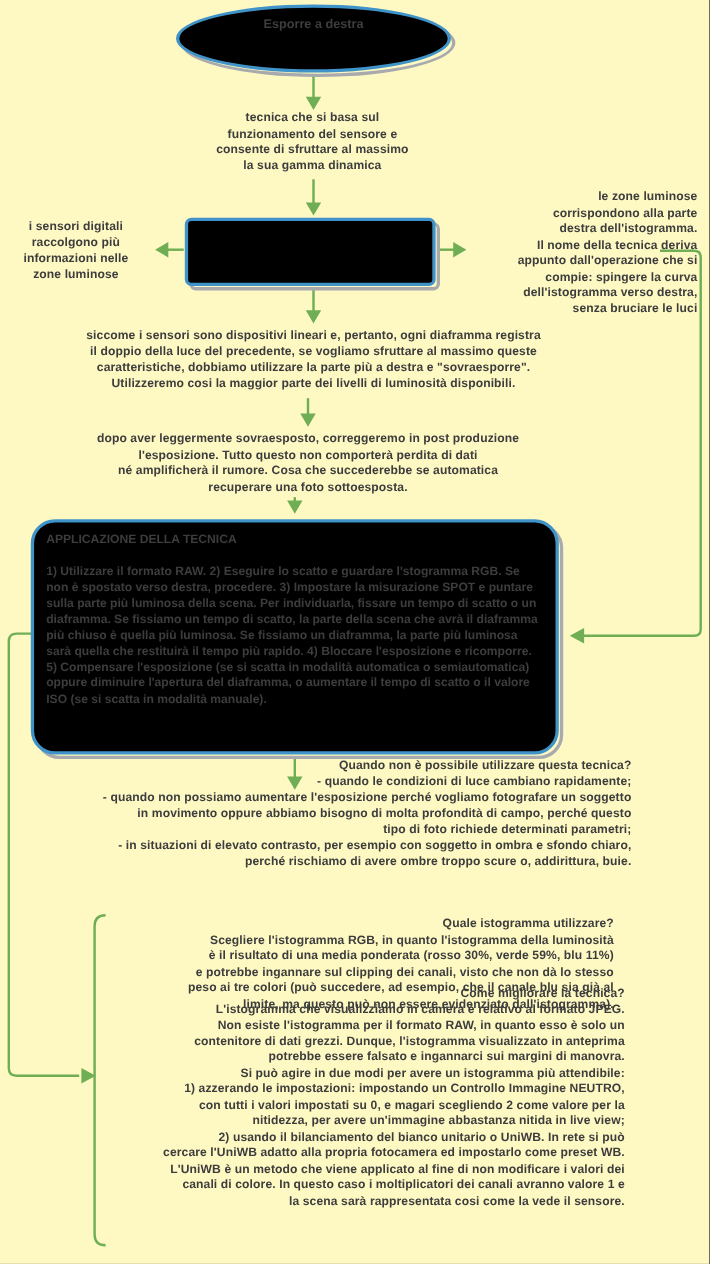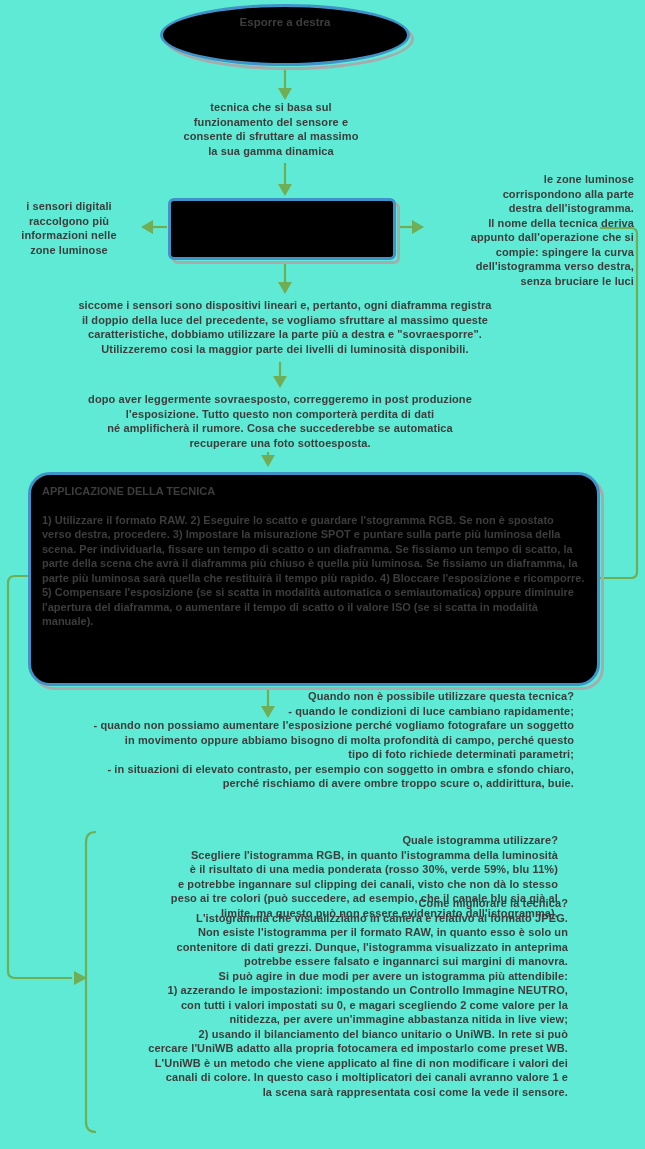--- a/index.html
+++ b/index.html
@@ -7,21 +7,21 @@
     width: 645px;
     height: 1149px;
     background: #000000;
     font-family: "Liberation Sans", sans-serif;
     overflow: hidden;
   }
   #root {
     position: relative;
     width: 645px;
     height: 1149px;
-    background: #5eead4;
+    background: #fef9c3;
   }
   .txt {
     position: absolute;
     color: #3d3d3d;
     font-size: 11px;
     line-height: 14.5px;
     font-weight: bold;
     white-space: pre-wrap;
     letter-spacing: 0.1px;
   }
@@ -84,21 +84,21 @@
     color: #3d3d3d;
     font-size: 11px;
     line-height: 14.5px;
     font-weight: bold;
   }
 
   #scopo-box { left: 168px; top: 198px; width: 228px; height: 62px; }
   #scopo-box .shadow, #scopo-box .frame { border-radius: 6px; }
   #scopo-box .body { padding: 10px 8px 0 8px; text-align: center; }
 
-  #apply-box { left: 28px; top: 472px; width: 572px; height: 214px; }
+  #apply-box { left: 28px; top: 472px; width: 480px; height: 214px; }
   #apply-box .shadow, #apply-box .frame { border-radius: 22px; }
   #apply-box .body { padding: 12px 14px 0 14px; text-align: left; }
   #apply-box .body .heading { display: block; margin-bottom: 14px; }
 
   
   #connectors {
     position: absolute;
     left: 0; top: 0;
     width: 645px; height: 1149px;
     pointer-events: none;
@@ -178,21 +178,21 @@
   </svg>
 
   <div id="ellipse-node">
     <div class="shadow"></div>
     <div class="ring"></div>
     <div class="label">Esporre
 a
 destra</div>
   </div>
 
-  <div class="txt center" style="left:141px; top:100px; width:260px;">tecnica che si basa sul
+  <div class="txt center" style="left:154px; top:100px; width:260px;">tecnica che si basa sul
 funzionamento del sensore e
 consente di sfruttare al massimo
 la sua gamma dinamica</div>
 
   <div class="boxnode" id="scopo-box">
     <div class="shadow"></div>
     <div class="frame"></div>
   </div>
 
   <div class="txt right" style="left:0px; top:199px; width:138px;text-align:center;">i sensori digitali

